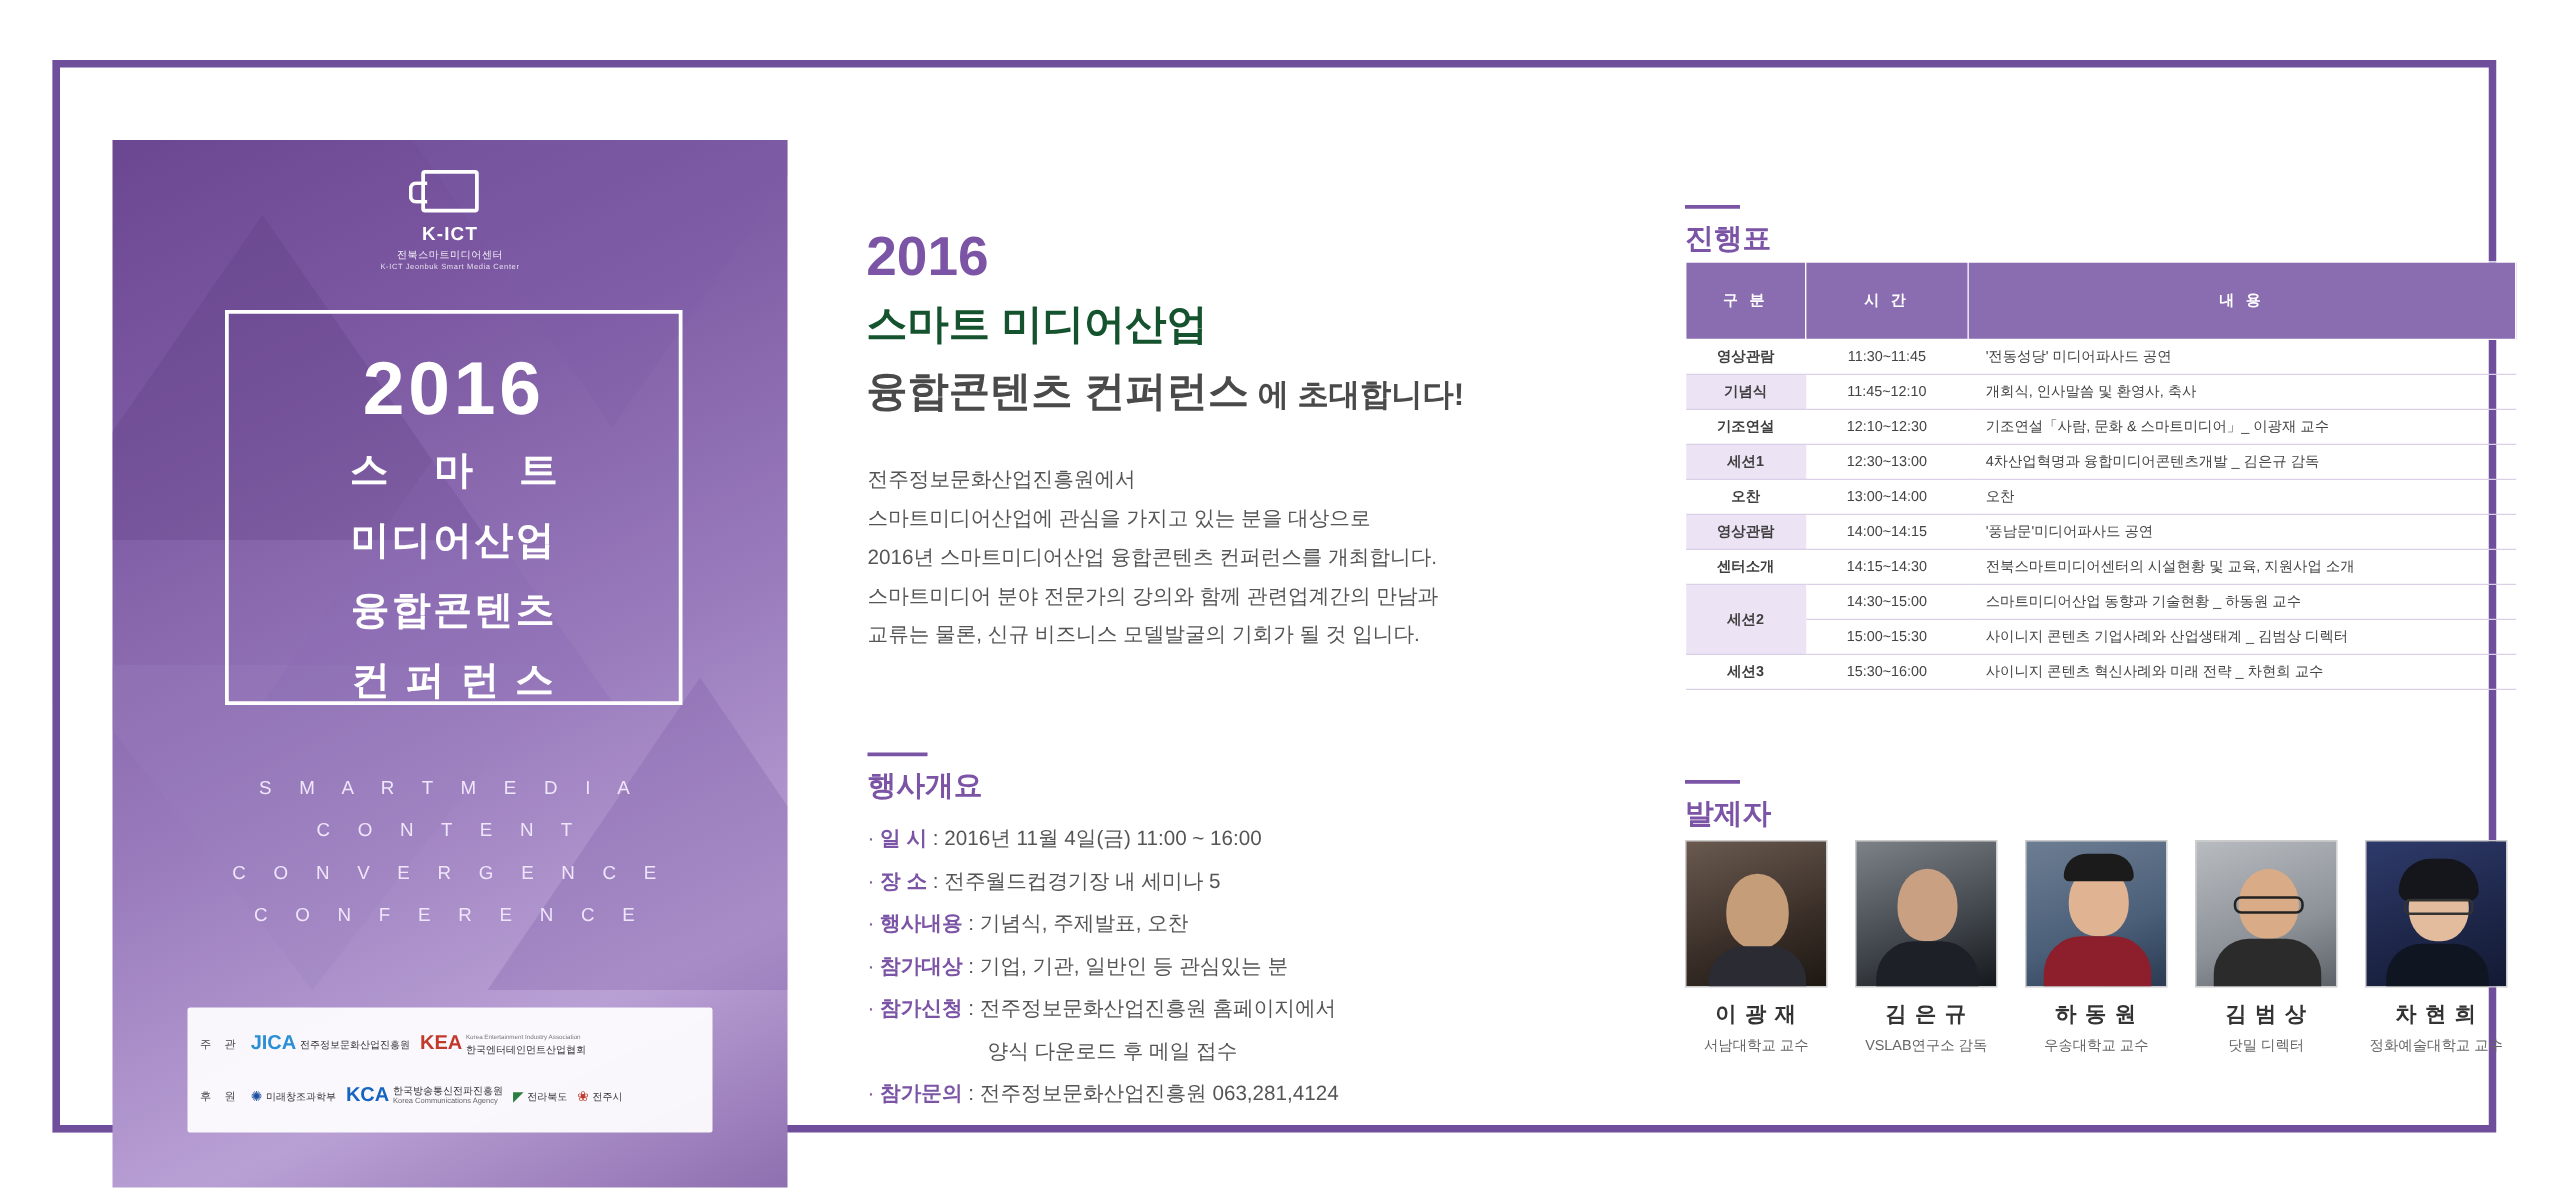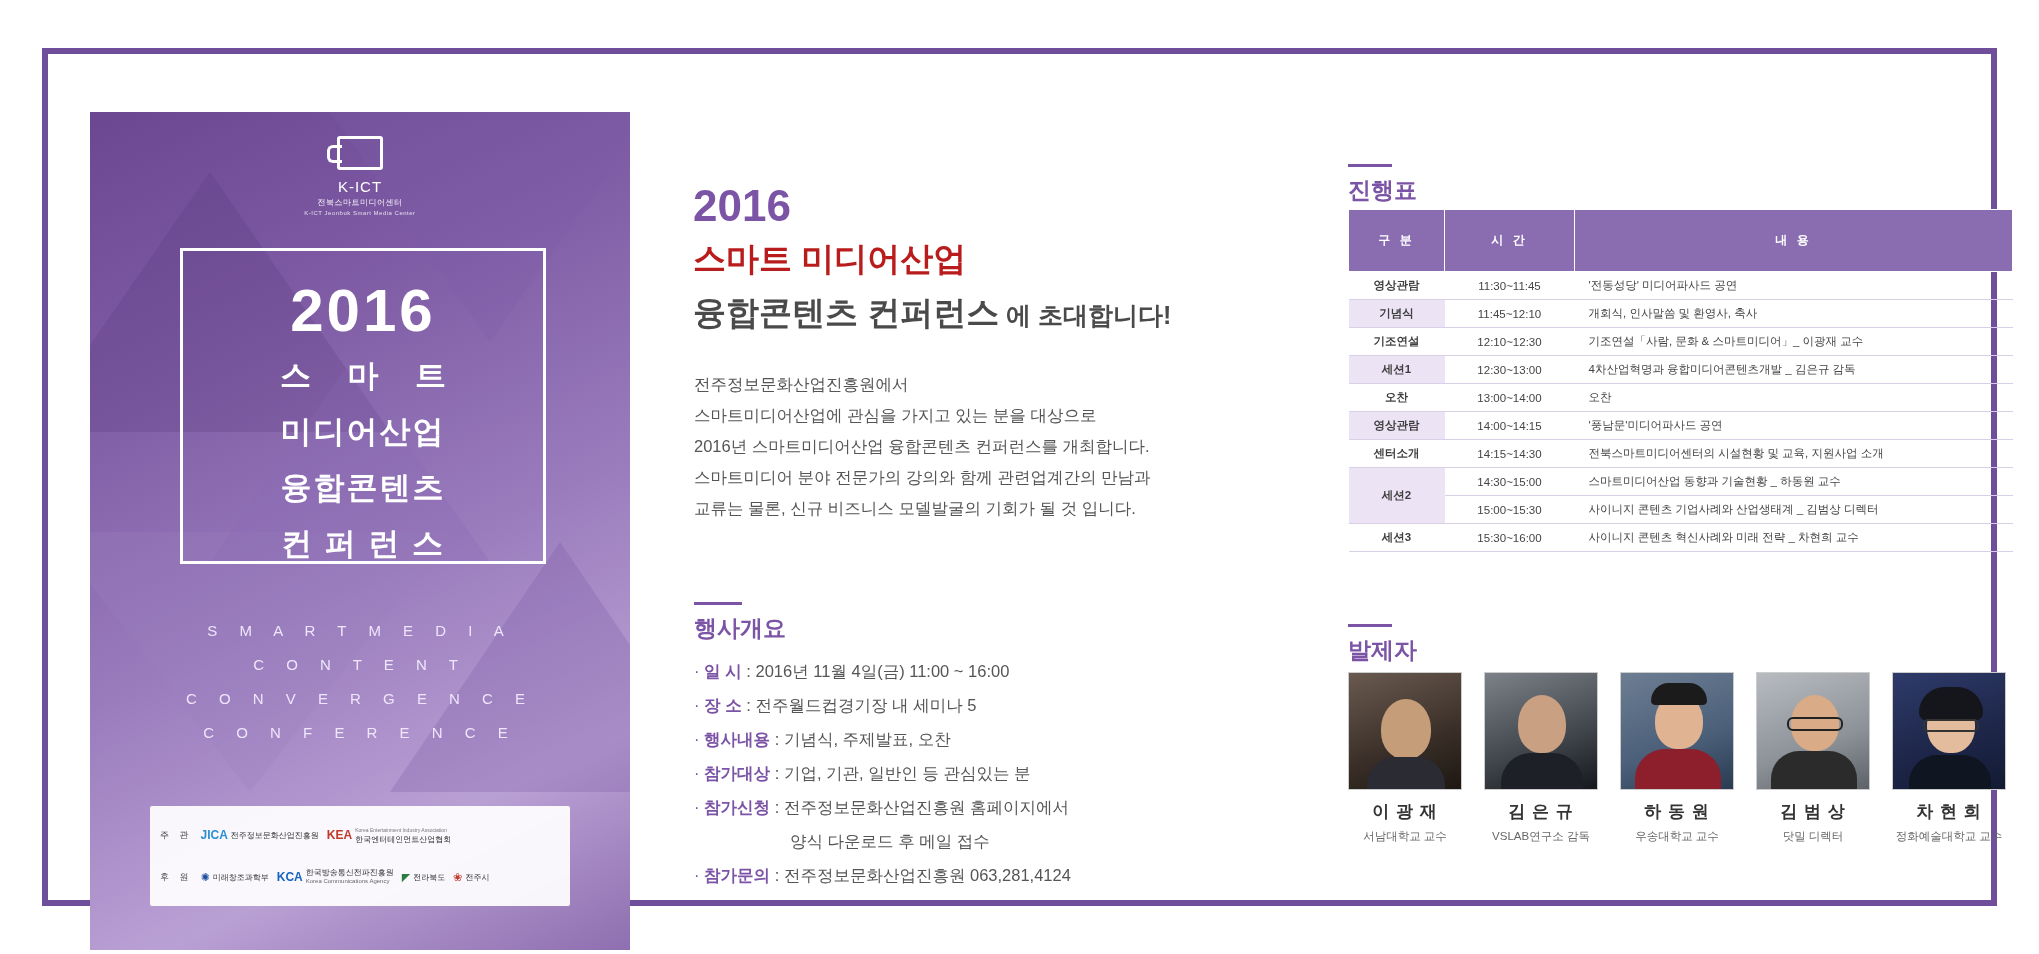--- a/index.html
+++ b/index.html
@@ -46,21 +46,21 @@
   }
   #logo-mark{
     display:inline-block;width:40px;height:28px;
     border:3px solid #fff;border-radius:3px;position:relative;
     margin-bottom:4px;
   }
   #logo-mark:after{
     content:"";position:absolute;left:-13px;top:6px;width:12px;height:12px;
     border:3px solid #fff;border-right:none;border-radius:6px 0 0 6px;
   }
-  #logo-main{font-size:15px;font-weight:normal;letter-spacing:1px;}
+  #logo-main{font-size:15px;font-weight:bold;letter-spacing:1px;}
   #logo-sub{font-size:8px;letter-spacing:.5px;margin-top:2px;opacity:.9;}
   #logo-eng{font-size:6px;letter-spacing:.5px;margin-top:2px;opacity:.8;}
 
   #title-box{
     position:absolute;left:90px;top:136px;
     width:360px;height:310px;
     border:3px solid #ffffff;
     color:#fff;text-align:center;
   }
   #title-year{font-size:60px;font-weight:bold;letter-spacing:3px;margin-top:30px;line-height:1;}
@@ -78,32 +78,32 @@
   #sponsor-bar{
     position:absolute;left:60px;bottom:44px;width:420px;height:100px;
     background:rgba(255,255,255,.93);
     border-radius:2px;
     padding:8px 10px;box-sizing:border-box;
     font-size:8px;color:#333;
   }
   .sp-row{display:flex;align-items:center;height:42px;gap:8px;}
   .sp-tag{font-size:9px;color:#444;letter-spacing:4px;white-space:nowrap;}
   .sp-logo{display:flex;align-items:center;gap:3px;}
-  .sp-logo .mark{font-weight:bold;font-size:12px;}
+  .sp-logo .mark{font-weight:bold;font-size:16px;}
   .sp-logo .txt{font-size:8px;line-height:9px;color:#333;}
   .sp-logo .txt small{display:block;font-size:6px;color:#666;}
 
   
   #right{
     position:absolute;
     left:600px;top:70px;width:1375px;height:830px;
   }
   #headline{position:absolute;left:45px;top:60px;}
   #hl-year{font-size:44px;color:#7b54a6;font-weight:bold;line-height:1;}
-  #hl-l2{font-size:33px;color:#b91c1c;font-weight:bold;margin-top:9px;}
+  #hl-l2{font-size:33px;color:#14532d;font-weight:bold;margin-top:9px;}
   #hl-l3{font-size:33px;color:#4a4a4a;font-weight:bold;margin-top:9px;}
   #hl-l3 .tail{font-size:25px;font-weight:bold;color:#4a4a4a;}
   #intro{position:absolute;left:46px;top:245px;font-size:16.5px;color:#555;line-height:31px;}
 
   .sec-head{
     position:absolute;font-size:23px;color:#7b54a6;font-weight:bold;
     padding-top:11px;
   }
   .sec-head:before{
     content:"";position:absolute;left:0;top:0;width:48px;height:3px;background:#7b54a6;

